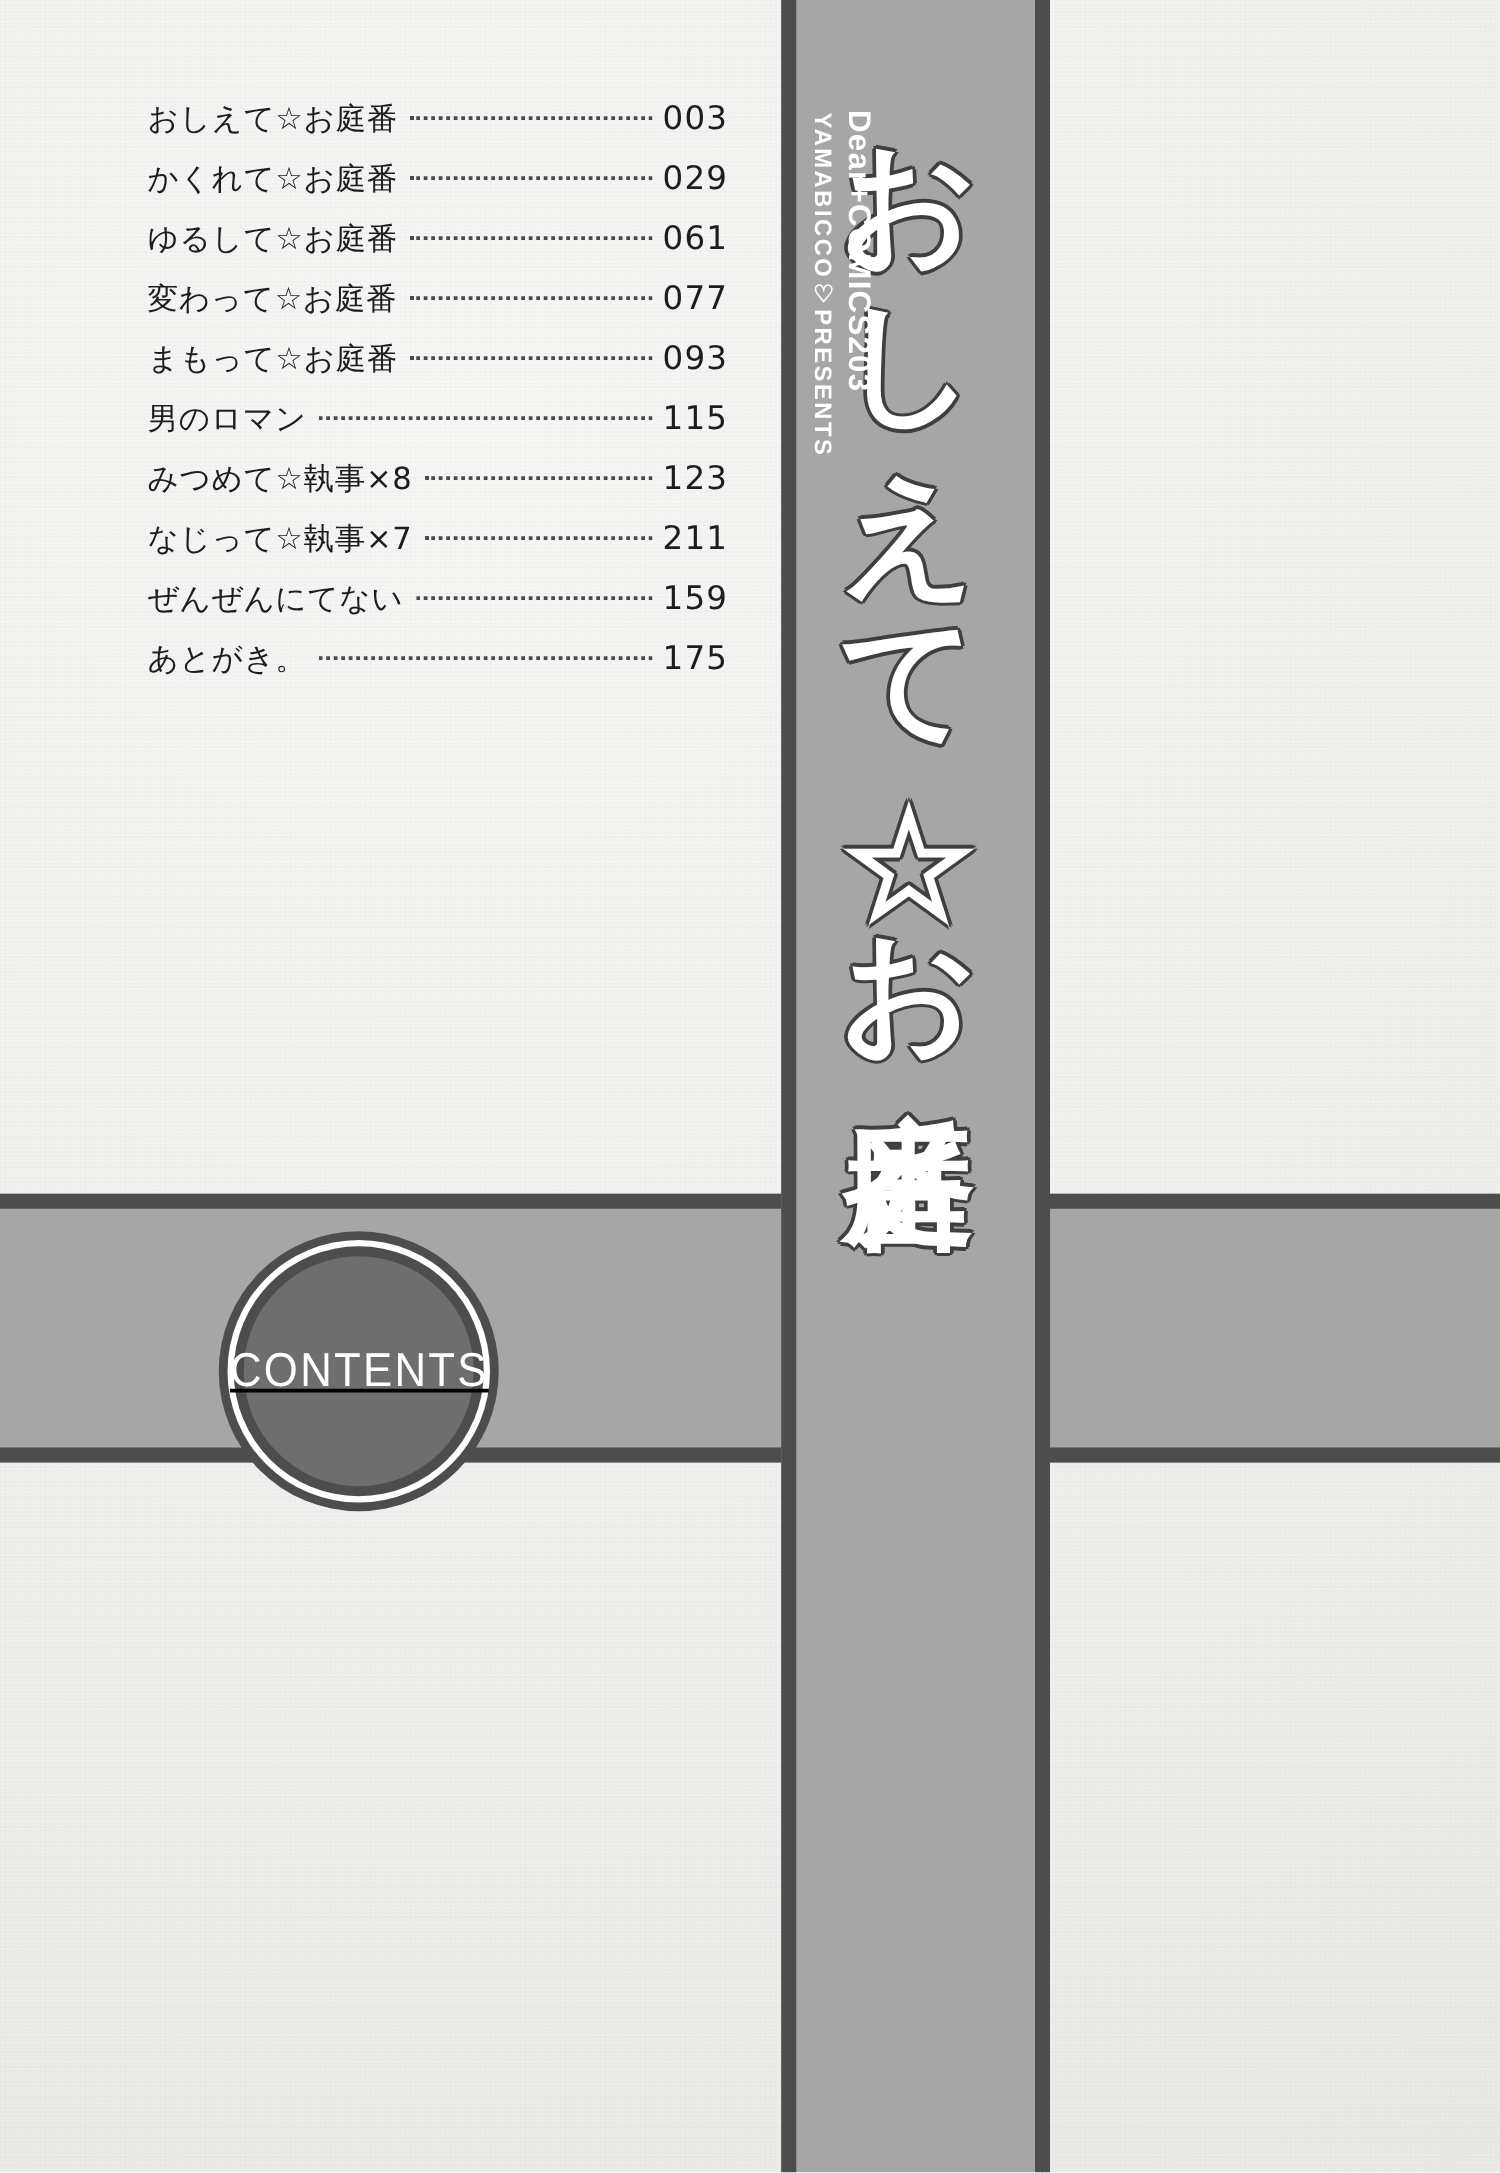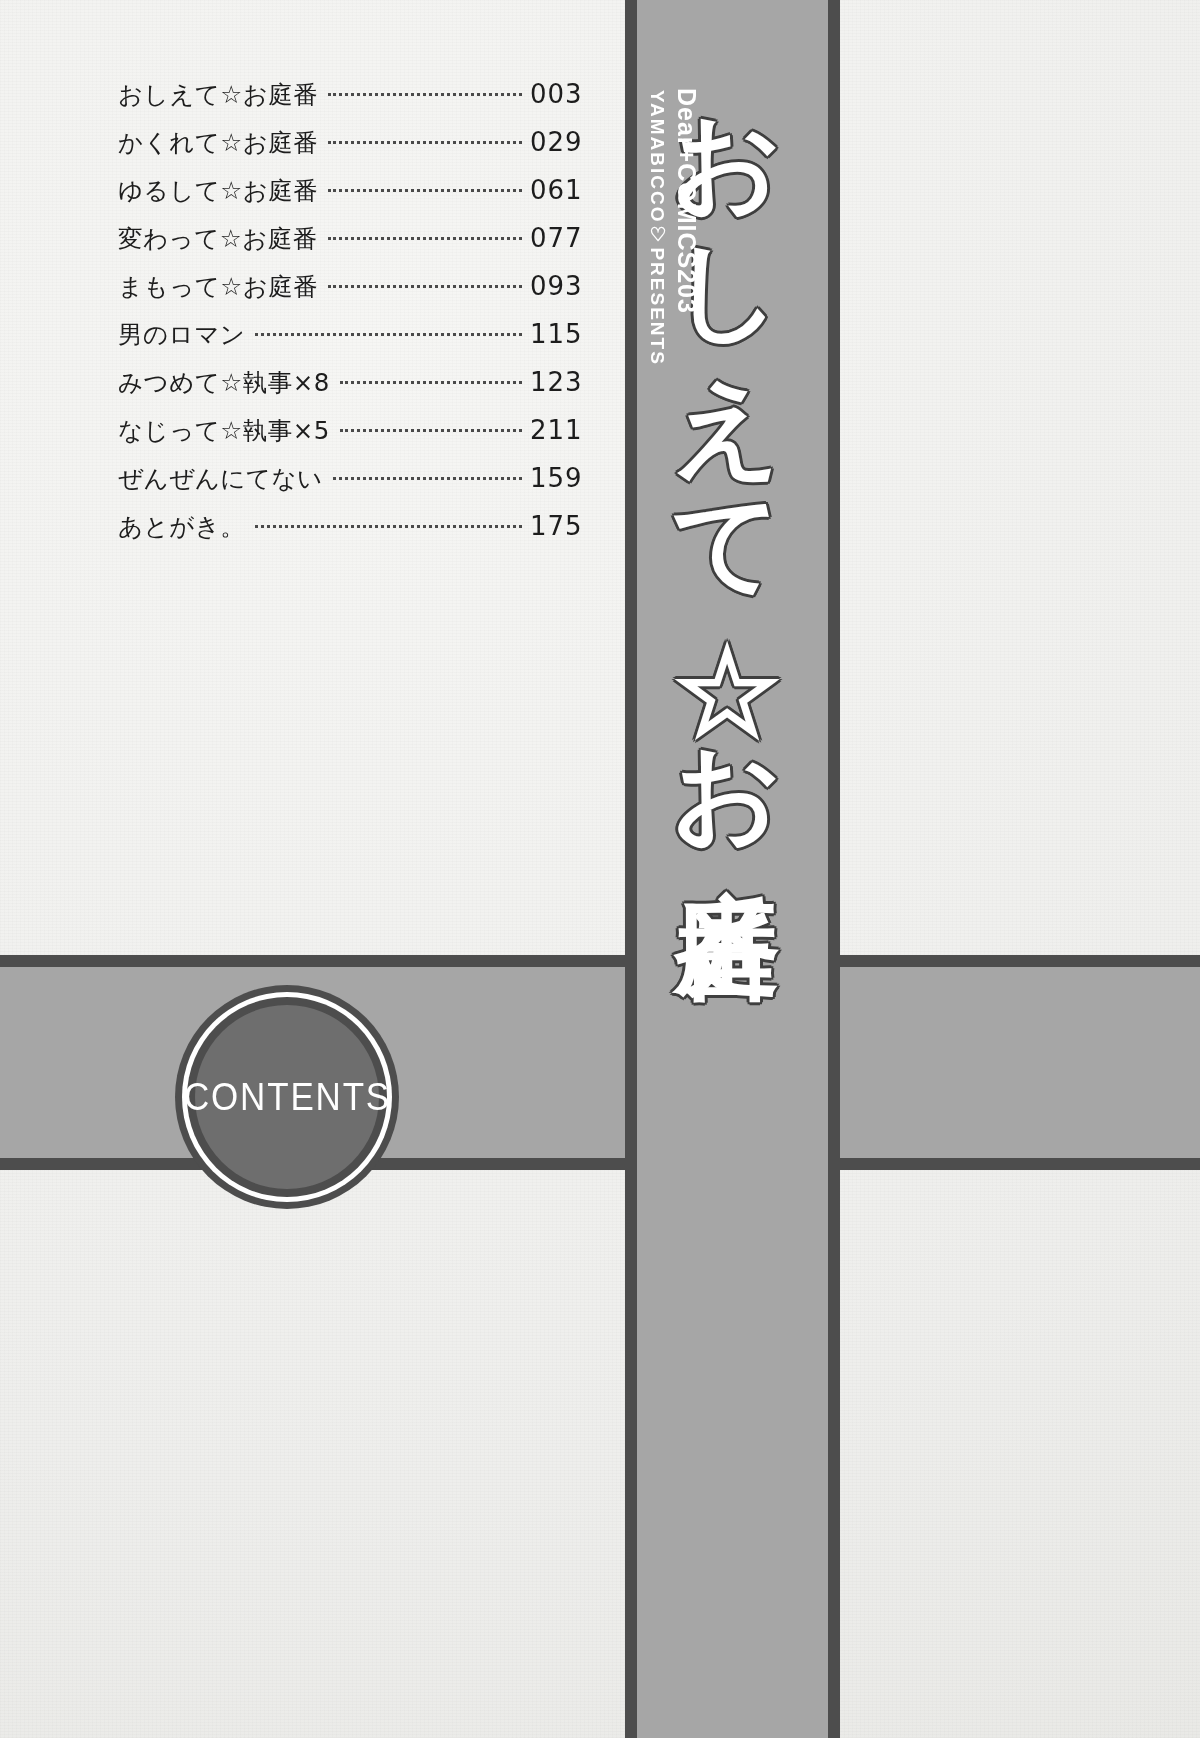--- a/index.html
+++ b/index.html
@@ -182,20 +182,21 @@
     background: #4d4d4d;
   }
   .contents-badge .ring-fill {
     position: absolute;
     inset: 20px;
     border-radius: 50%;
     background: #6e6e6e;
     display: flex;
     align-items: center;
     justify-content: center;
+    text-decoration: underline;
   }
   .contents-label {
     color: #ffffff;
     font-size: 38px;
     letter-spacing: 2px;
     font-family: "Liberation Sans Narrow", "Liberation Sans", sans-serif;
     transform: scaleX(0.92);
   }
 
   
@@ -306,21 +307,21 @@
       <span class="toc-title">男のロマン</span>
       <span class="toc-dots"></span>
       <span class="toc-page">115</span>
     </div>
     <div class="toc-row">
       <span class="toc-title">みつめて☆執事×8</span>
       <span class="toc-dots"></span>
       <span class="toc-page">123</span>
     </div>
     <div class="toc-row">
-      <span class="toc-title">なじって☆執事×5</span>
+      <span class="toc-title">なじって☆執事×7</span>
       <span class="toc-dots"></span>
       <span class="toc-page">211</span>
     </div>
     <div class="toc-row">
       <span class="toc-title">ぜんぜんにてない</span>
       <span class="toc-dots"></span>
       <span class="toc-page">159</span>
     </div>
     <div class="toc-row">
       <span class="toc-title">あとがき。</span>

